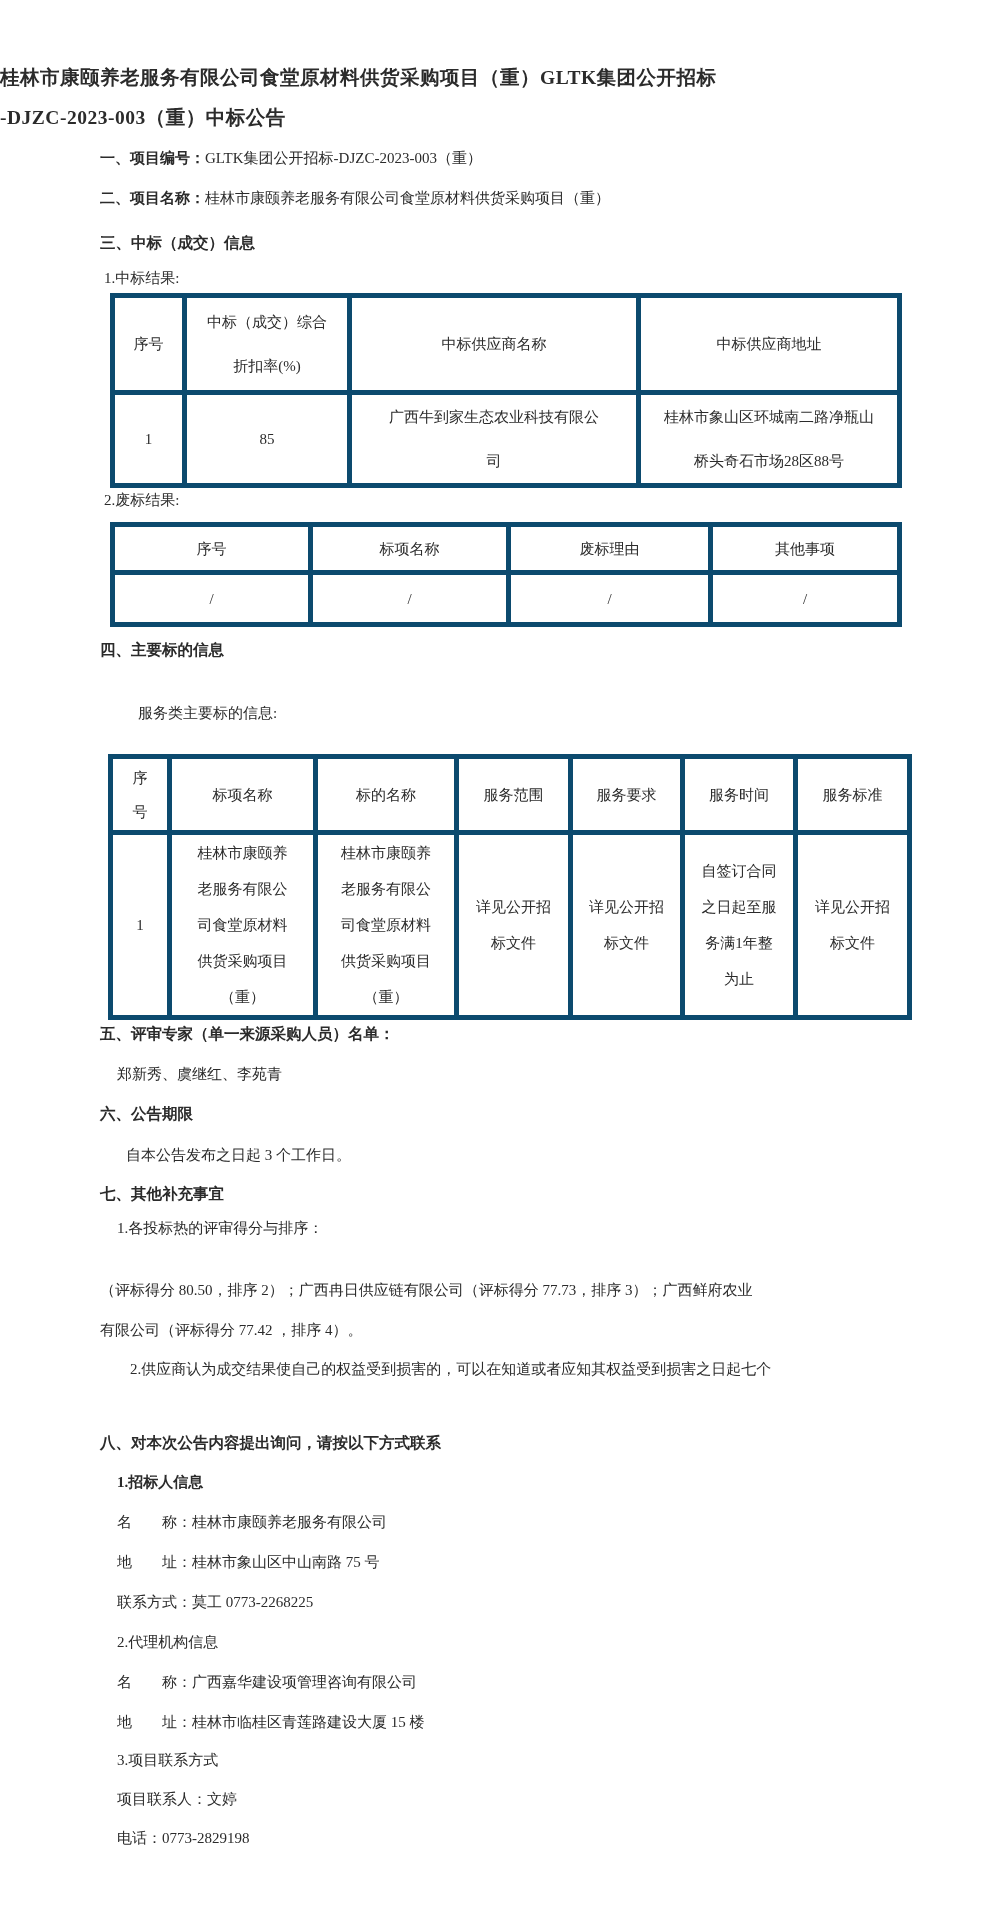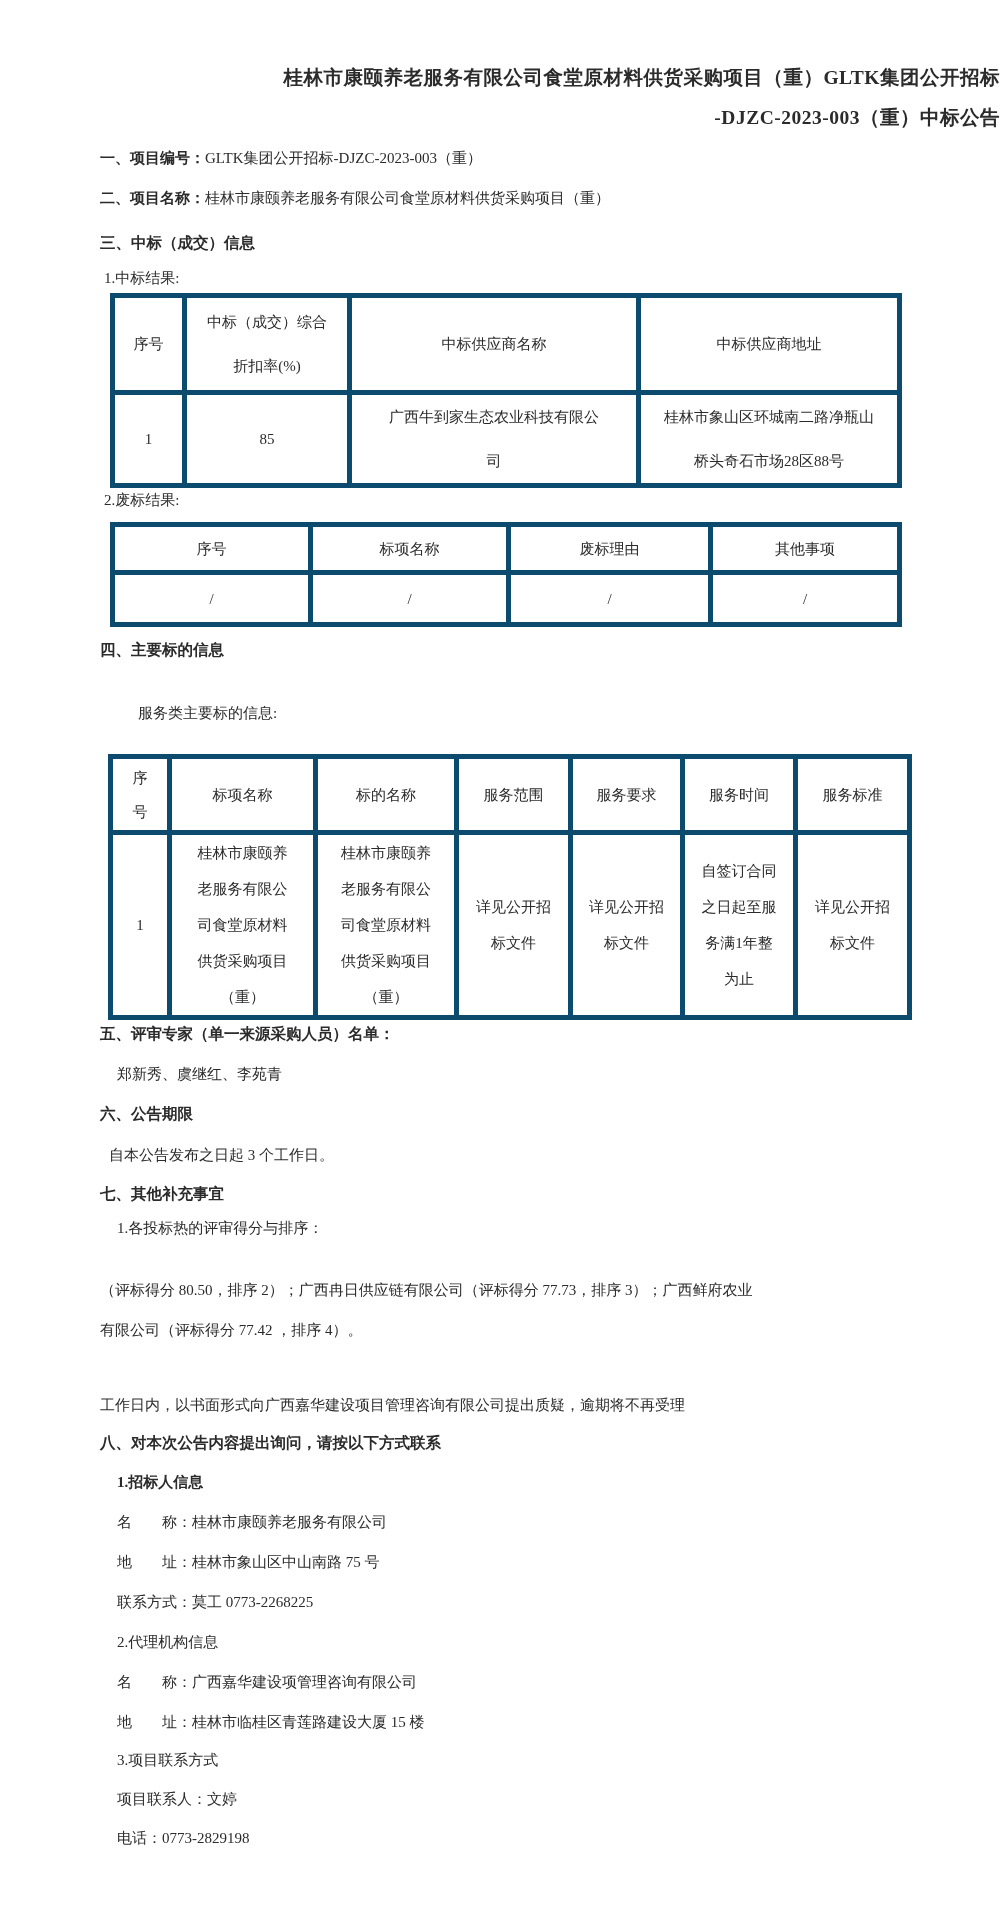--- a/index.html
+++ b/index.html
@@ -3,21 +3,21 @@
 <meta charset="utf-8">
 <style>
   html,body{margin:0;padding:0;background:#ffffff;}
   .doc{
     position:relative;width:1000px;height:1919px;background:#ffffff;
     font-family:"Liberation Serif","DejaVu Serif",serif;
     color:#2b2b2b;overflow:hidden;
   }
   .line{position:absolute;font-size:15px;line-height:20px;white-space:nowrap;}
   .hd{font-weight:bold;font-size:15.5px;}
-  .ttl{position:absolute;left:0;width:100%;text-align:right;font-weight:bold;
+  .ttl{position:absolute;left:0;width:100%;text-align:left;font-weight:bold;
        font-size:19.5px;letter-spacing:0.5px;line-height:26px;}
   .tbl{position:absolute;border-collapse:collapse;table-layout:fixed;}
   .tbl td{border:5px solid #0c4a6e;text-align:center;vertical-align:middle;
           font-size:15px;padding:0 2px;}
   .t1 td{line-height:44px;}
   .t2 td{line-height:30px;}
   .t3 tr.hrow td{line-height:34px;}
   .t3 tr.drow td{line-height:36px;}
   .wc{display:inline-block;text-align:center;vertical-align:middle;}
   .w86{width:8.6em;}
@@ -122,27 +122,27 @@
       <td><span class="wc w54">自签订合同之日起至服务满1年整为止</span></td>
       <td><span class="wc w54">详见公开招标文件</span></td>
     </tr>
   </tbody>
     </table>
 
   <div class="line hd" style="top:1024px;left:100px;">五、评审专家（单一来源采购人员）名单：</div>
   <div class="line" style="top:1064px;left:117px;">郑新秀、虞继红、李苑青</div>
 
   <div class="line hd" style="top:1104px;left:100px;">六、公告期限</div>
-  <div class="line" style="top:1145px;left:109px;">自本公告发布之日起 3 个工作日。</div>
+  <div class="line" style="top:1145px;left:126px;">自本公告发布之日起 3 个工作日。</div>
 
   <div class="line hd" style="top:1184px;left:100px;">七、其他补充事宜</div>
   <div class="line" style="top:1218px;left:117px;">1.各投标热的评审得分与排序：</div>
   <div class="line" style="top:1280px;left:100px;">（评标得分 80.50，排序 2）；广西冉日供应链有限公司（评标得分 77.73，排序 3）；广西鲜府农业</div>
   <div class="line" style="top:1320px;left:100px;">有限公司（评标得分 77.42 ，排序 4）。</div>
-  <div class="line" style="top:1395px;left:100px;">工作日内，以书面形式向广西嘉华建设项目管理咨询有限公司提出质疑，逾期将不再受理</div>
+  <div class="line" style="top:1359px;left:130px;">2.供应商认为成交结果使自己的权益受到损害的，可以在知道或者应知其权益受到损害之日起七个</div>
 
   <div class="line hd" style="top:1433px;left:100px;">八、对本次公告内容提出询问，请按以下方式联系</div>
 
   <div class="line" style="top:1472px;left:117px;font-weight:bold;">1.招标人信息</div>
   <div class="line" style="top:1512px;left:117px;">名　　称：桂林市康颐养老服务有限公司</div>
   <div class="line" style="top:1552px;left:117px;">地　　址：桂林市象山区中山南路 75 号</div>
   <div class="line" style="top:1592px;left:117px;">联系方式：莫工 0773-2268225</div>
 
   <div class="line" style="top:1632px;left:117px;">2.代理机构信息</div>
   <div class="line" style="top:1672px;left:117px;">名　　称：广西嘉华建设项管理咨询有限公司</div>

